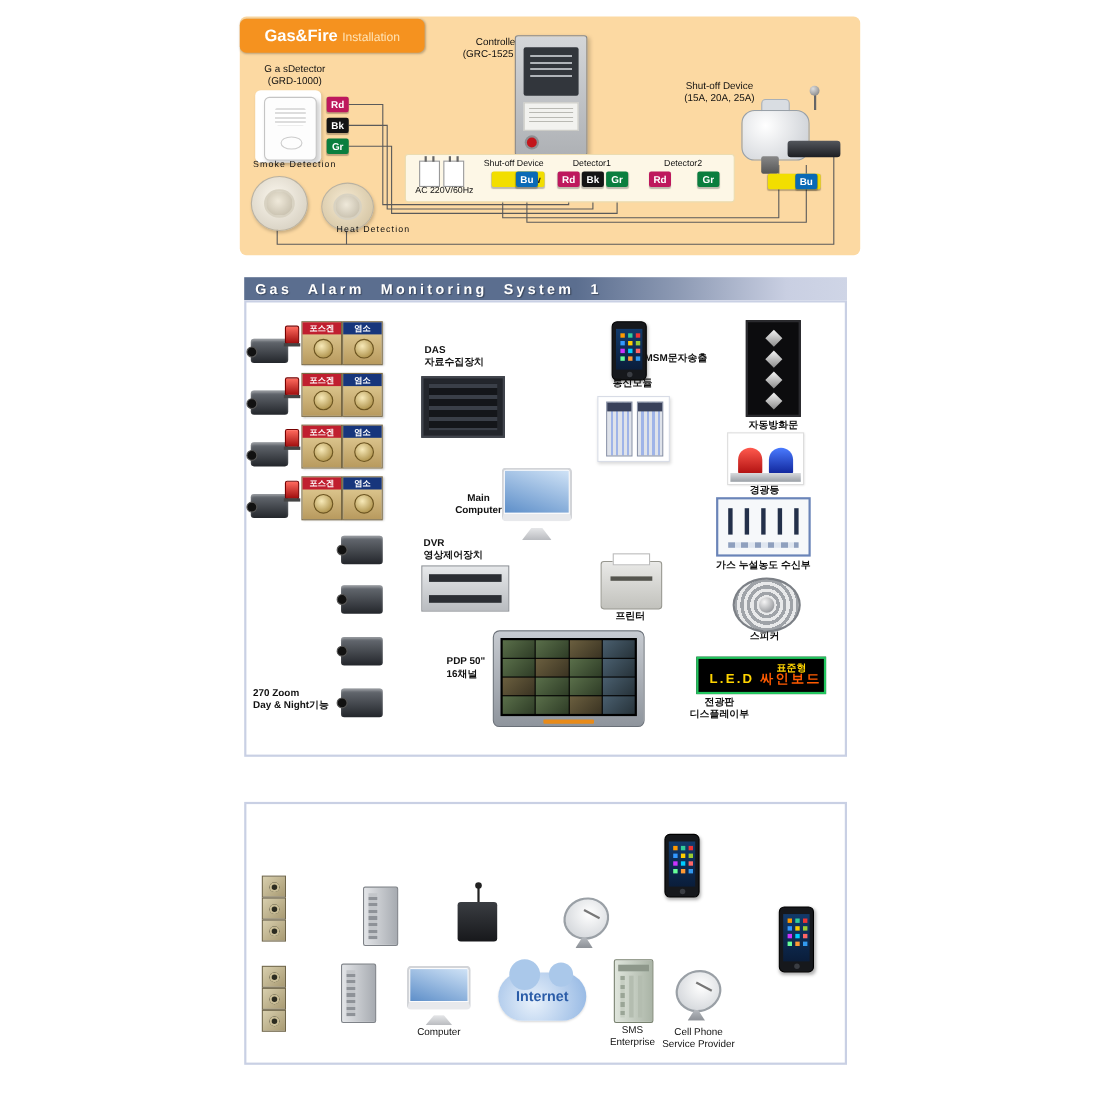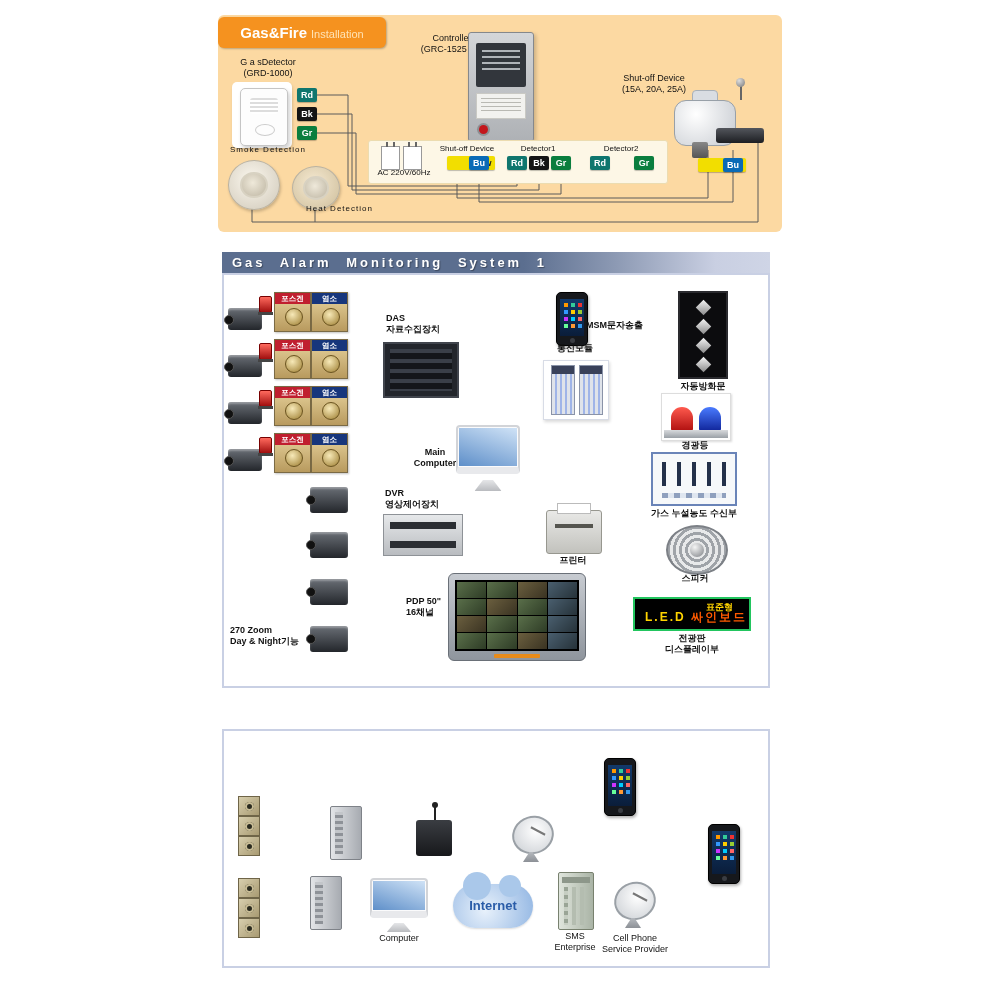--- a/index.html
+++ b/index.html
@@ -8,21 +8,21 @@
   .d{position:absolute;}
   .lbl{position:absolute;font-size:9px;color:#111;line-height:1.25;white-space:pre-line;text-align:center;}
   .lbl.left{text-align:left;}
   .lbl.b{font-weight:bold;}
   .lbl.s8{font-size:8px;}
   
   .oragePanel{background:#fcd9a2;border-radius:6px;}
   .badge{background:#f5921f;border-radius:6px;color:#fff;font-weight:bold;font-size:15px;line-height:31px;text-align:center;box-shadow:1px 1px 2px rgba(0,0,0,.25);}
   .badge .sub{font-weight:normal;font-size:11px;color:#ffe3b5;margin-left:4px;}
   .chip{position:absolute;width:20px;height:14px;font-size:9px;font-weight:bold;line-height:14px;text-align:center;color:#fff;border-radius:2px;box-shadow:0 1px 1px rgba(0,0,0,.25);}
-  .t-rd{background:#0f766e;}  .t-bk{background:#141414;}  .t-gr{background:#0a7e3e;}
+  .t-rd{background:#be185d;}  .t-bk{background:#141414;}  .t-gr{background:#0a7e3e;}
   .t-yw{background:#f2de00;color:#222;padding-left:28px;}  .t-bu{background:#0a6ab6;}
   .whitecard{background:#fff;border-radius:5px;box-shadow:1px 2px 3px rgba(0,0,0,.12);}
   .grd{background:#fdfdfd;border:1px solid #c5c5c5;border-radius:5px;box-shadow:2px 3px 4px rgba(0,0,0,.18);}
   .grd i{position:absolute;left:9px;right:9px;top:9px;height:16px;display:block;background:repeating-linear-gradient(180deg,#ddd 0 2px,#fff 2px 4px);border-radius:3px;}
   .grd u{position:absolute;left:50%;bottom:9px;width:18px;height:10px;margin-left:-9px;border:1px solid #ccc;border-radius:50%;display:block;}
   .smoke{border-radius:50%;background:radial-gradient(circle at 45% 40%,#fbf7ee,#cfc8b8);border:1px solid #b9b2a2;box-shadow:1px 2px 3px rgba(0,0,0,.2);}
   .smoke i{position:absolute;inset:22%;border-radius:50%;border:2px solid #d8d2c2;background:radial-gradient(circle at 45% 40%,#efe9da,#bdb5a2);display:block;}
   .smoke.warm{background:radial-gradient(circle at 45% 40%,#f6ead2,#cdbd9a);}
   .ctrl{background:linear-gradient(180deg,#d4d6d9,#aeb1b5);border:1px solid #85888c;border-radius:3px;box-shadow:2px 2px 4px rgba(0,0,0,.2);}
   .ctrl .scr{position:absolute;left:7px;right:7px;top:10px;height:44px;background:#32363c;border-radius:2px;}
@@ -392,21 +392,21 @@
     </div>
   <div class="lbl b" style="left:638px;top:508px;width:112px;">가스 누설농도 수신부</div>
 
   <div class="d spk" style="left:666px;top:525px;width:58px;height:46px;"></div>
   <div class="lbl b" style="left:666px;top:573px;width:58px;">스피커</div>
 
   <div class="d led" style="left:633px;top:597px;width:118px;height:34px;">
     <span class="l1">표준형</span>
     <span class="l2"><span class="a">L.E.D</span> <span class="c">싸인보드</span></span>
   </div>
-  <div class="lbl b" style="left:645px;top:633px;width:94px;">전광판
+  <div class="lbl b" style="left:607px;top:633px;width:94px;">전광판
 디스플레이부</div>
 
   <div class="d sysbody" style="left:222px;top:729px;width:548px;height:239px;"></div>
 
   <span class="d gd2" style="left:238px;top:796px;width:20px;height:18px;"></span>
   <span class="d gd2" style="left:238px;top:816px;width:20px;height:18px;"></span>
   <span class="d gd2" style="left:238px;top:836px;width:20px;height:18px;"></span>
   <span class="d gd2" style="left:238px;top:878px;width:20px;height:18px;"></span>
   <span class="d gd2" style="left:238px;top:898px;width:20px;height:18px;"></span>
   <span class="d gd2" style="left:238px;top:918px;width:20px;height:18px;"></span>

